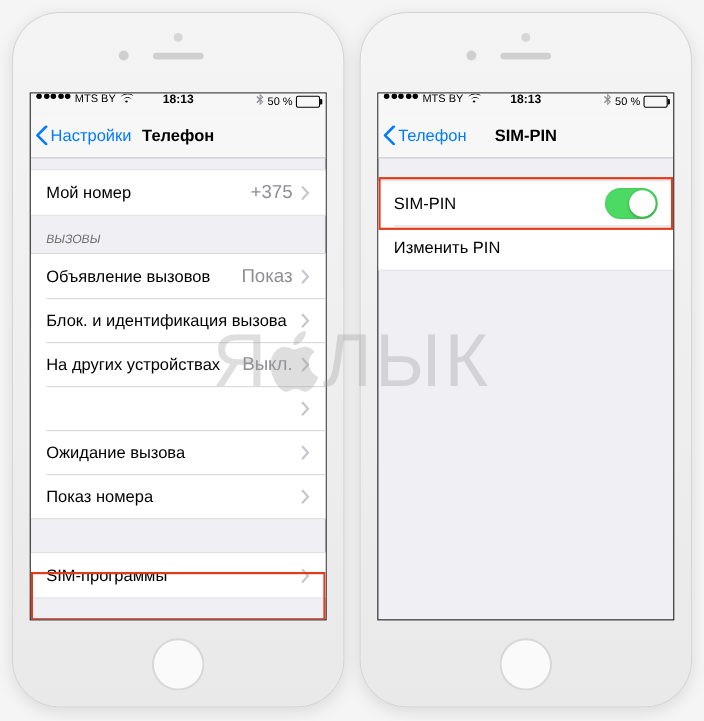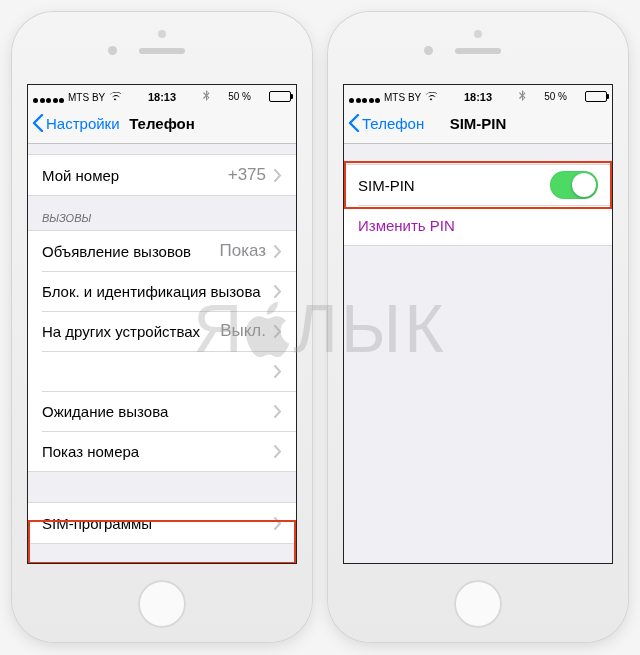--- a/index.html
+++ b/index.html
@@ -97,21 +97,21 @@
     background: #efeff4;
     border: 1px solid #222;
     overflow: hidden;
   }
 
   
   .status {
     height: 18px;
     background: #f7f7f8;
     display: flex;
-    align-items: flex-end;
+    align-items: flex-start;
     font-size: 11px;
     color: #000;
     padding: 0 5px;
     position: relative;
   }
   .status .dots {
     display: flex;
     gap: 1.5px;
     margin-right: 4px;
   }
@@ -124,21 +124,21 @@
     position: absolute;
     left: 50%;
     transform: translateX(-50%);
     font-weight: 700;
     font-size: 11px;
   }
   .status .right-cluster {
     margin-left: auto;
     display: flex;
     align-items: center;
-    gap: 18px;
+    gap: 3px;
     font-size: 10px;
   }
   .battery {
     width: 20px;
     height: 9px;
     border: 1px solid #000;
     border-radius: 2px;
     position: relative;
   }
   .battery::after {
@@ -190,21 +190,21 @@
   .row {
     background: #fff;
     min-height: 40px;
     display: flex;
     align-items: center;
     padding: 0 14px;
     position: relative;
     font-size: 15px;
     color: #000;
   }
-  .row.link { cursor: pointer; color:#a21caf; }
+  .row.link { cursor: pointer; color:#000000; }
   .row + .row::before, .group .row:first-child::before {
     content:"";
     position:absolute; left:14px; right:0; top:0;
     height:1px; background:#d9d9db;
   }
   .group {
     border-top: 1px solid #d9d9db;
     border-bottom: 1px solid #d9d9db;
     background:#fff;
   }

